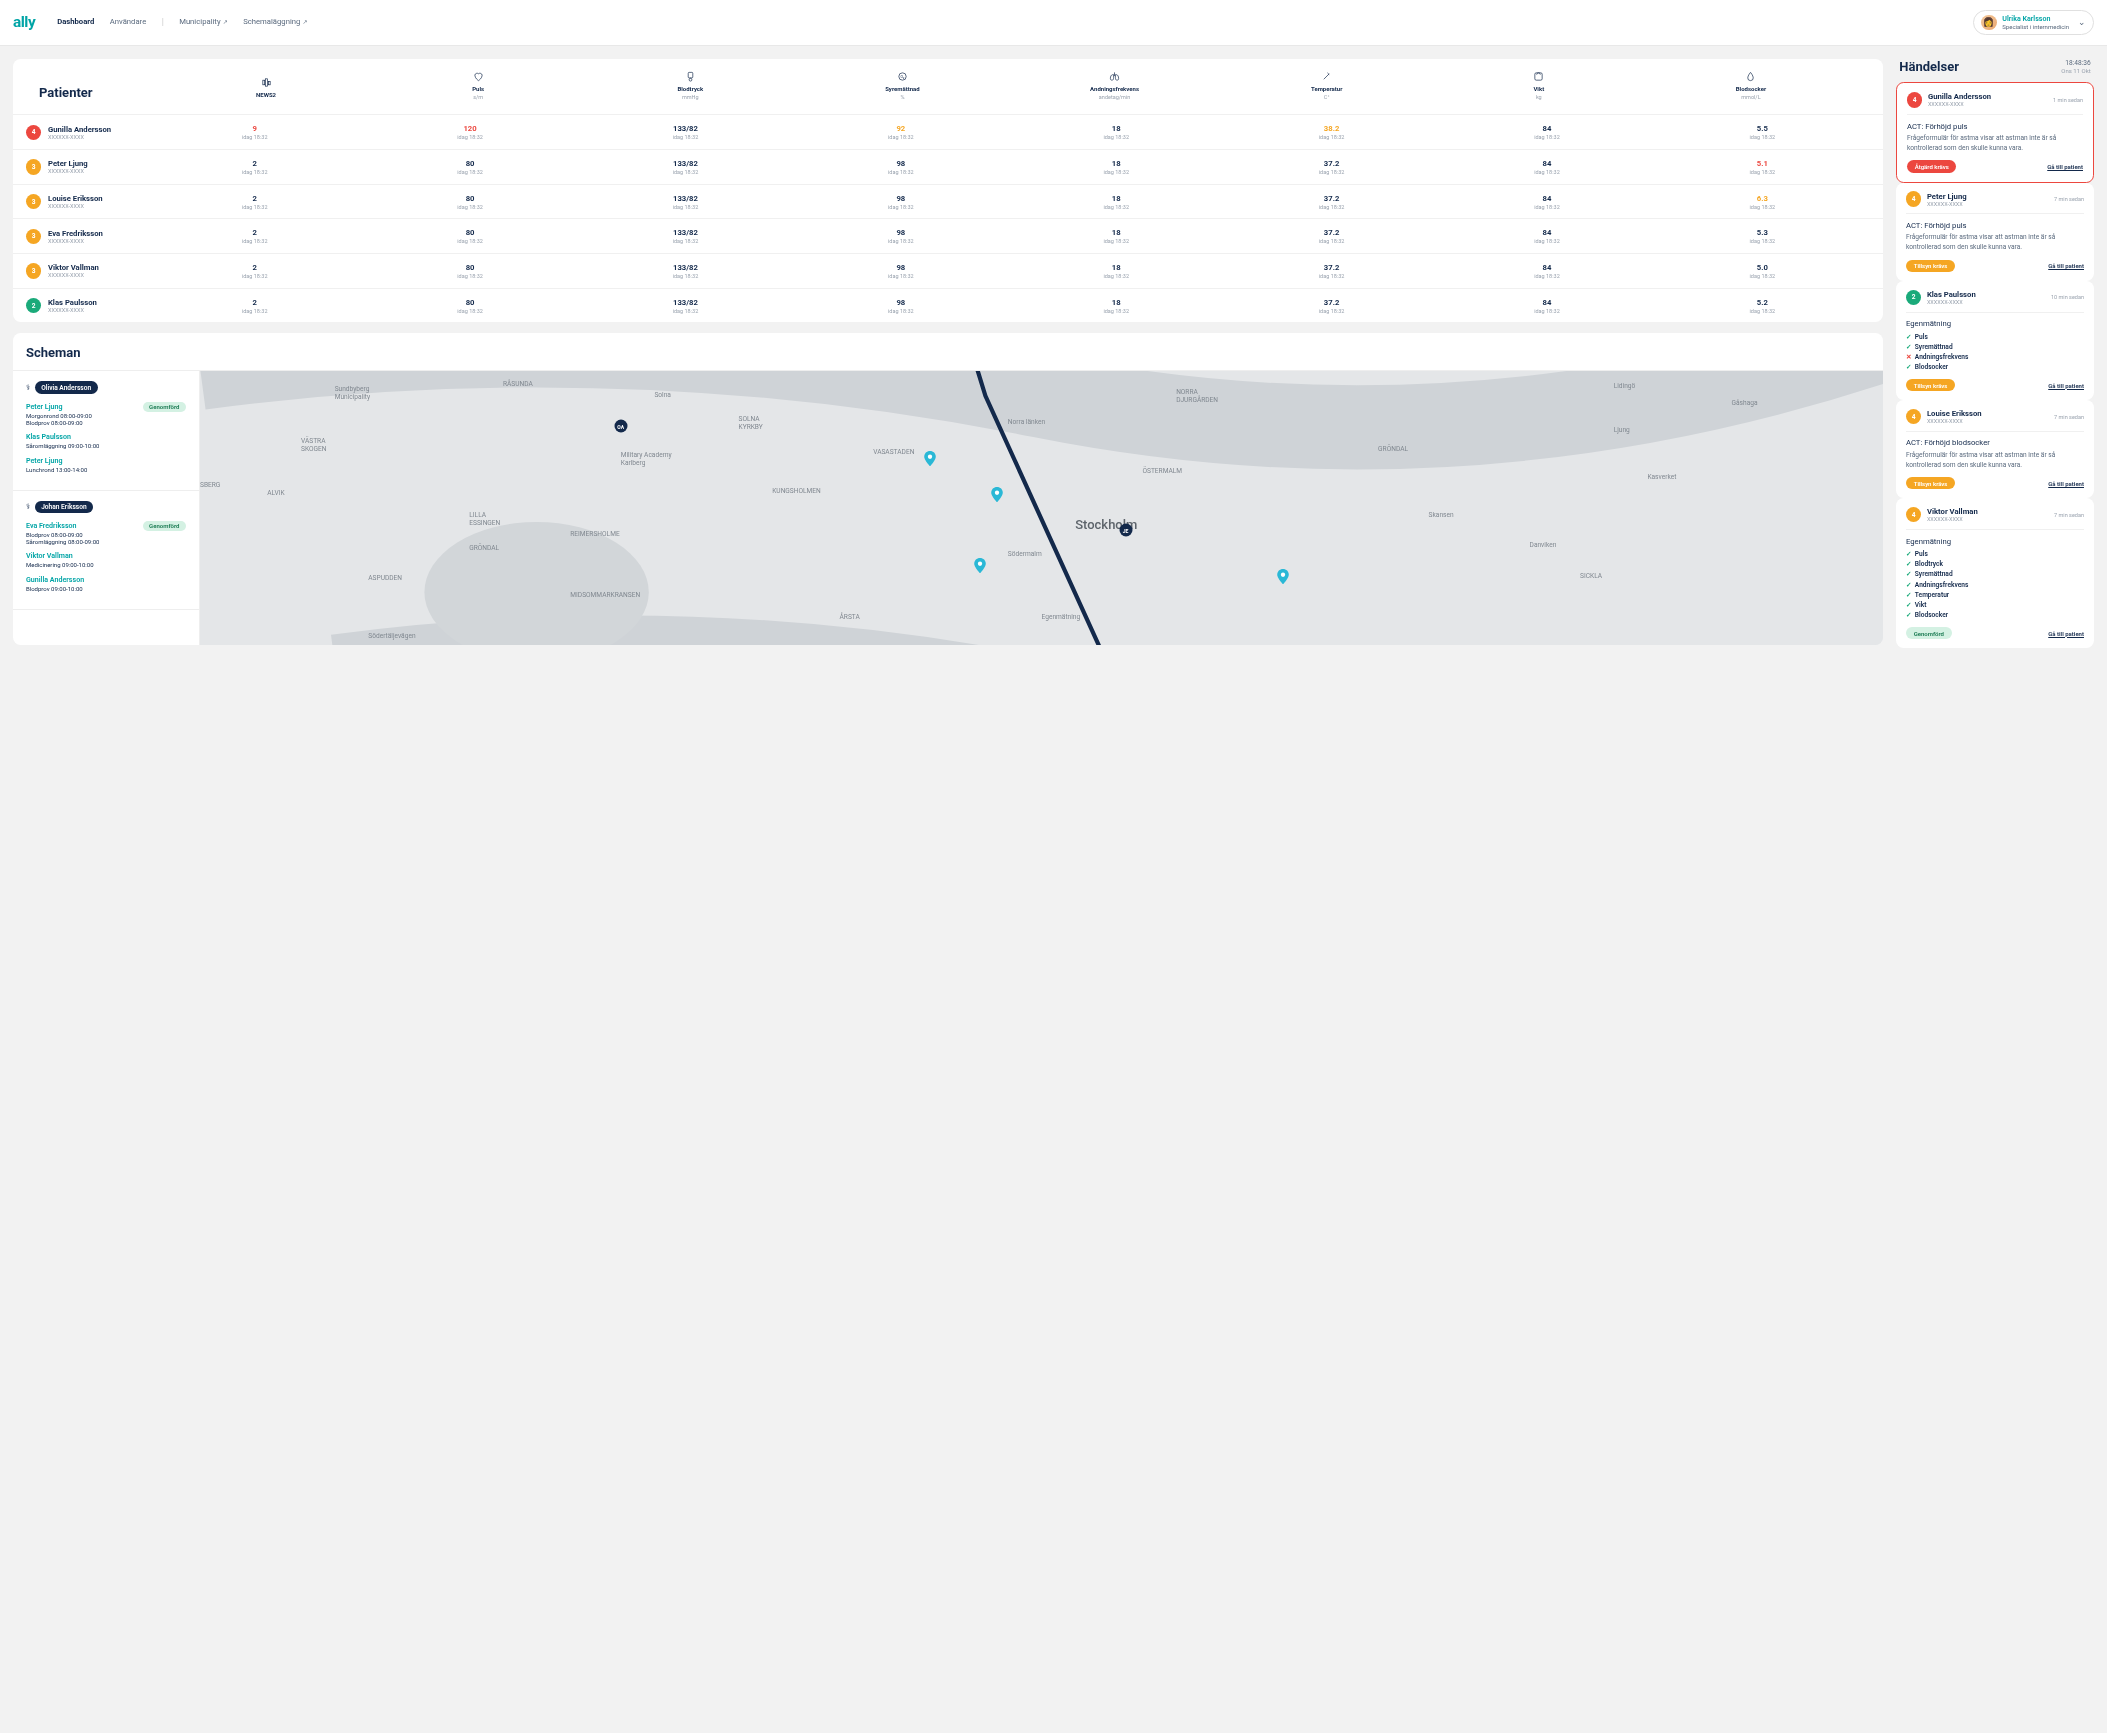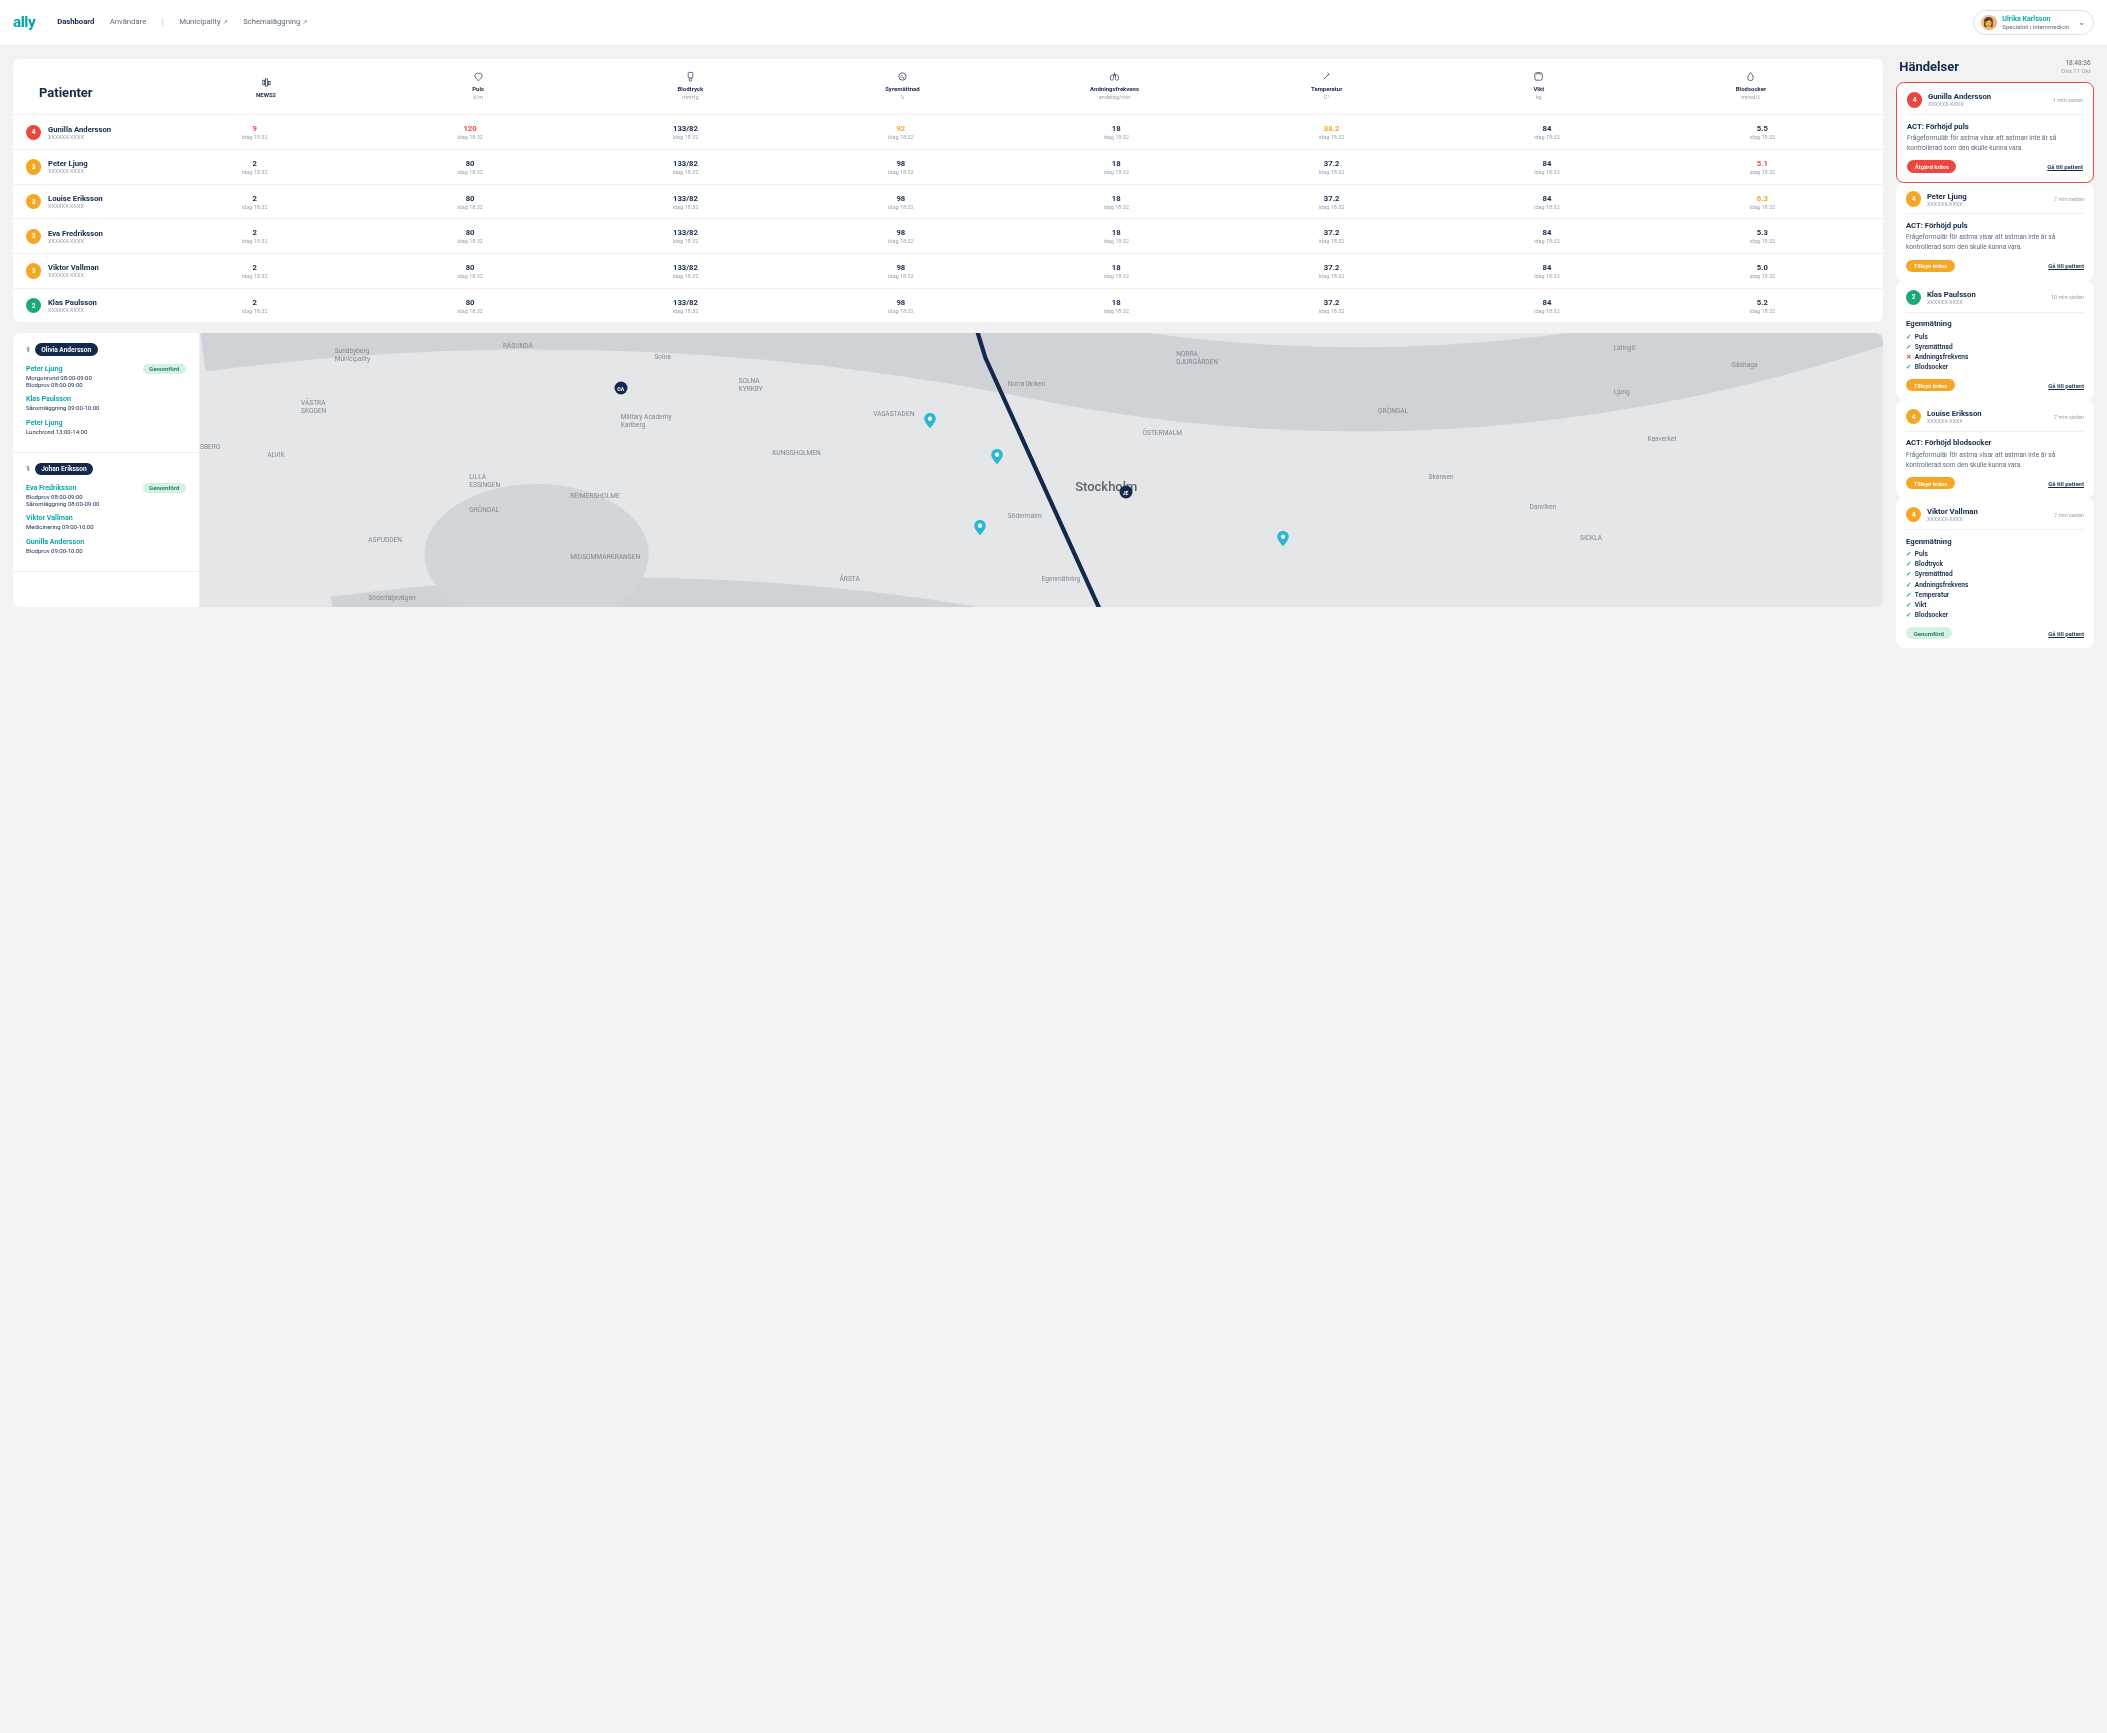--- a/index.html
+++ b/index.html
@@ -61,21 +61,21 @@
 .events-hdr h2{font-size:13px;font-weight:700}
 .events-hdr .time{font-size:6.6px;color:#5a6a7e;text-align:right}
 .events-hdr .date{font-size:6px;color:#9aa3af}
 .ev{background:#fff;border-radius:7.7px;padding:8.8px 10px}
 .ev.alert{border:1.1px solid #ec473f}
 .ev-top{display:flex;justify-content:space-between;align-items:center;padding-bottom:6.6px;border-bottom:0.5px solid #f0f0f0;margin-bottom:6.6px}
 .ev-top-l{display:flex;align-items:center;gap:5.5px}
 .ev-name{font-weight:700;font-size:7.7px}
 .ev-id{font-size:5.5px;color:#9aa3af}
 .ev-ago{font-size:5.5px;color:#9aa3af}
-.ev-title{font-weight:700;font-size:7.7px;margin-bottom:3.3px}
+.ev-title{font-weight:400;font-size:7.7px;margin-bottom:3.3px}
 .ev-desc{font-size:6.6px;color:#5a6a7e;line-height:1.5;margin-bottom:6.6px}
 .ev-list{list-style:none;margin-bottom:6.6px}
 .ev-list li{font-size:6.6px;font-weight:600;padding:1.1px 0;display:flex;align-items:center;gap:3.3px}
 .ck{color:#1aaa7a;font-weight:700}
 .cx{color:#ec473f;font-weight:700}
 .ev-foot{display:flex;justify-content:space-between;align-items:center}
 .pill{padding:2.7px 7.7px;border-radius:7.7px;font-size:6px;font-weight:600}
 .pill-red{background:#ec473f;color:#fff}
 .pill-or{background:#f5a623;color:#fff}
 .pill-gr{background:#d4f1e3;color:#1a7a52}
@@ -441,20 +441,23 @@
             </div>
             <div class="cell">
               <div class="v ">5.2</div>
               <div class="t">idag 18:32</div>
             </div>
           </div>
         </div>
 </div>
 
 <div class="card sched">
+<div class="card-hdr">
+          <h2>Scheman</h2>
+        </div>
 <div class="sched-body">
 <div class="sched-left" id="sched-left">
             <div class="sched-grp">
               <div class="grp-hdr">
                 <span class="nurse-icon">⚕</span>
                 <span class="nurse-pill">Olivia Andersson</span>
               </div>
               <div class="apt">
                 <div class="apt-l">
                   <div class="ap-name">Peter Ljung</div>

